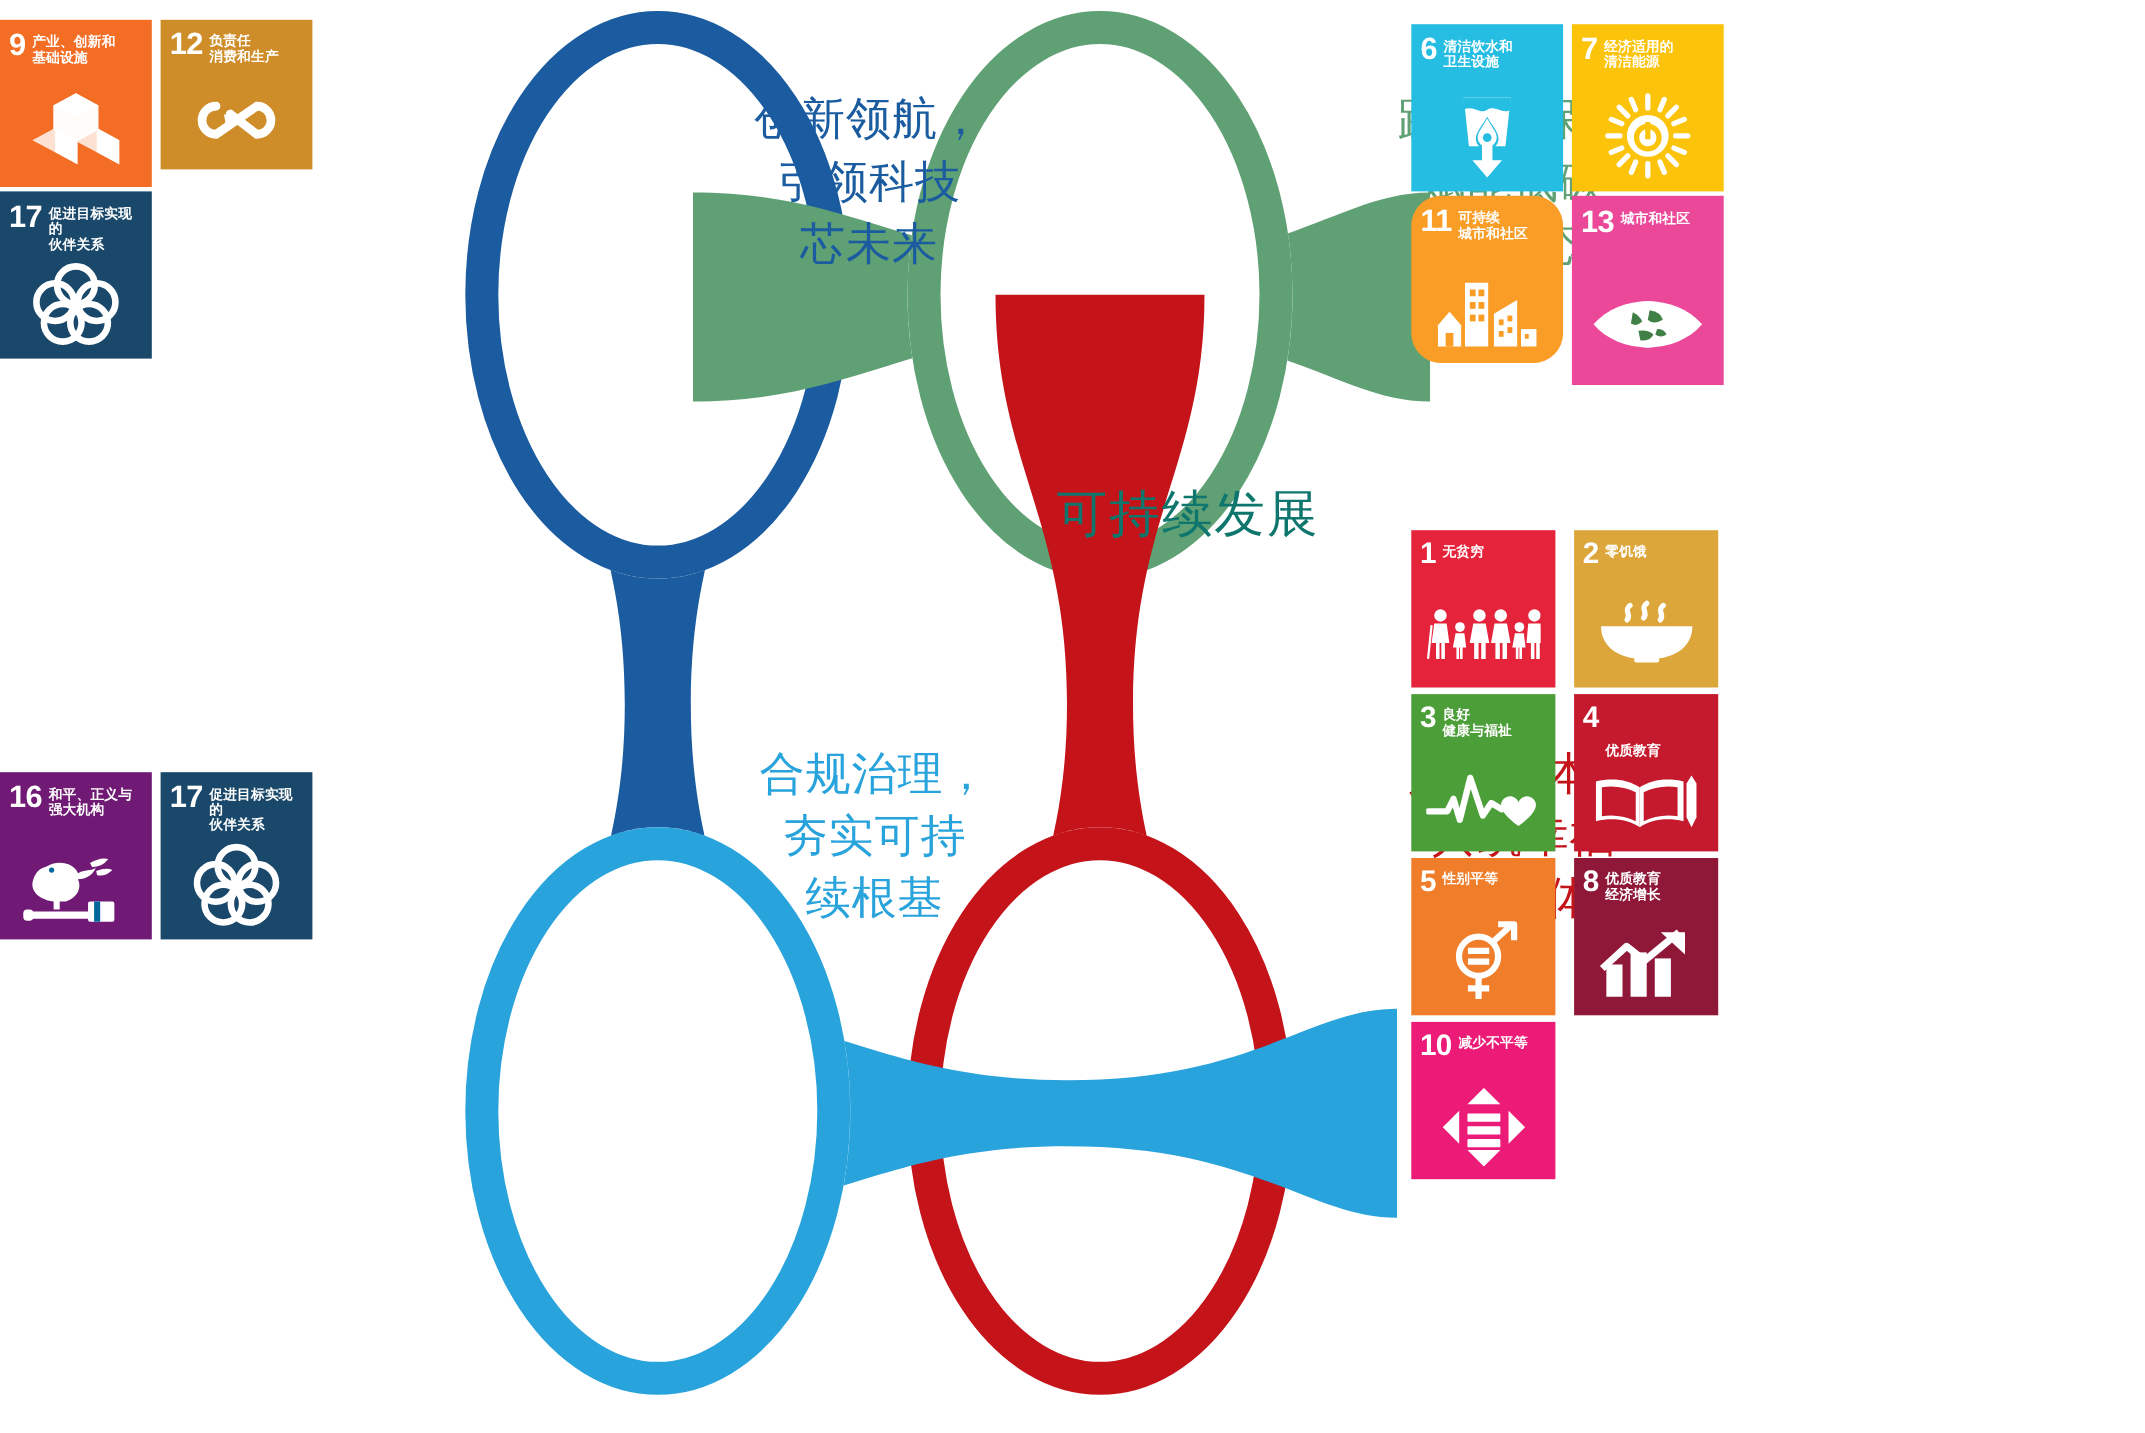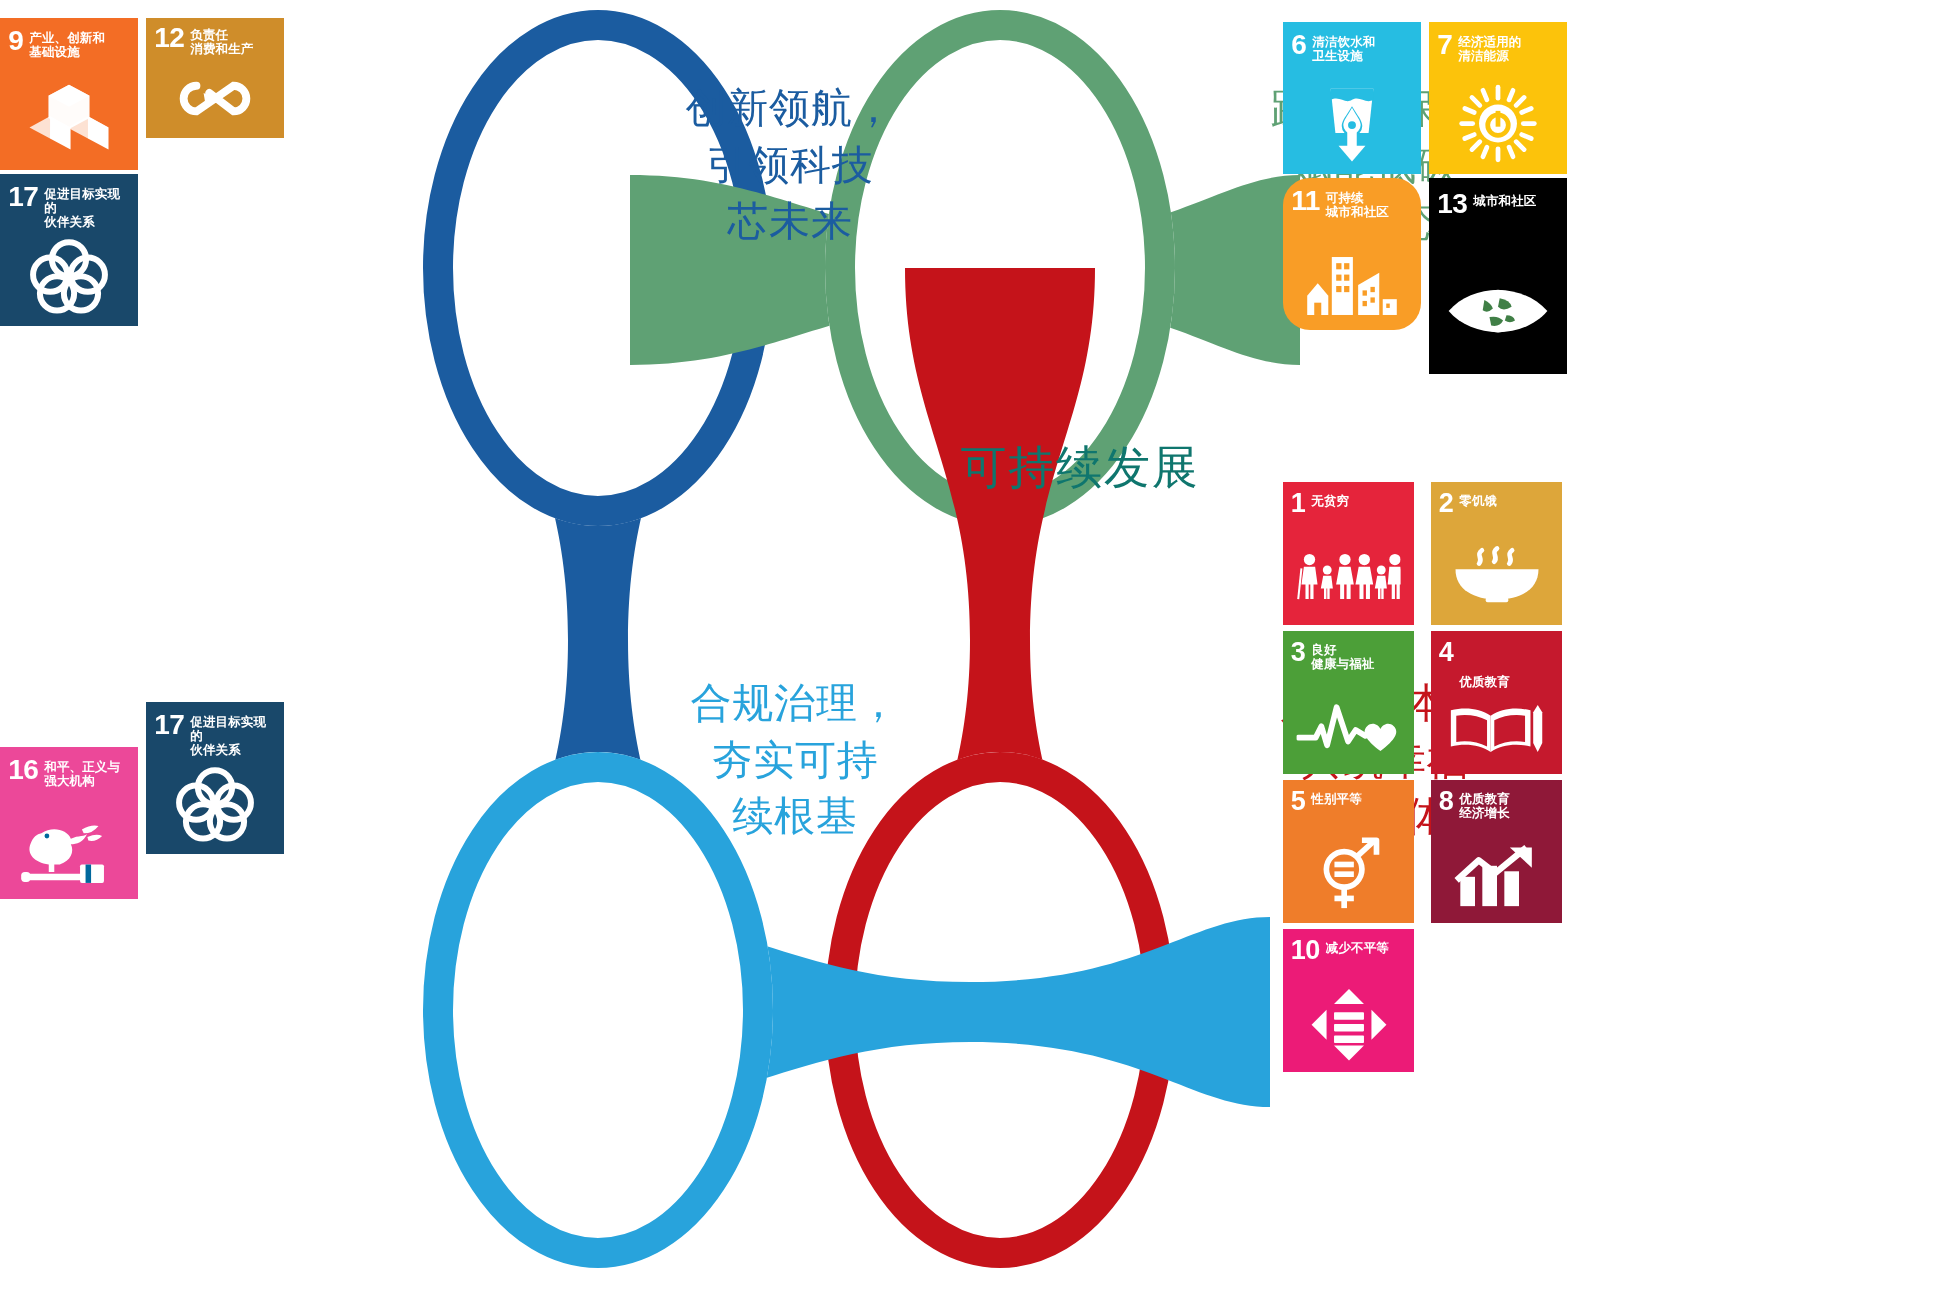--- a/index.html
+++ b/index.html
@@ -155,21 +155,21 @@
         <path d="M50 6 L76 20 L76 48 L50 62 L24 48 L24 20 Z" opacity="0.98"></path>
         <path d="M50 6 L76 20 L50 34 L24 20 Z" fill="#fff" opacity="0.85"></path>
         <path d="M26 46 L52 60 L52 88 L26 74 Z" fill="#fff"></path>
         <path d="M26 46 L52 60 L26 74 L0 60 Z" fill="#fff" opacity="0.8"></path>
         <path d="M74 46 L100 60 L74 74 L48 60 Z" fill="#fff" opacity="0.8"></path>
         <path d="M74 46 L100 60 L100 88 L74 74 Z" fill="#fff"></path>
       </svg>
     </div>
   </div>
 
-  <div class="sdg" style="left:146px;top:18px;width:138px;height:120px;background:#CF8D2A;">
+  <div class="sdg" style="left:146px;top:18px;width:138px;height:136px;background:#CF8D2A;">
     <div class="sdg-head">
       <span class="sdg-num" style="font-size:28px;">12</span>
       <span class="sdg-title" style="font-size:12.5px;">负责任
 消费和生产</span>
     </div>
     <div class="sdg-icon" style="bottom:10%;height:46%;">
       <svg viewBox="0 0 120 60" fill="none" stroke="#fff" stroke-width="11" stroke-linecap="round">
         <path d="M34 12 A18 18 0 1 0 34 48 L86 12 A18 18 0 1 1 86 48 L52 22"></path>
         <path d="M60 30 L44 22 L47 40 Z" fill="#fff" stroke="none"></path>
       </svg>
@@ -266,38 +266,38 @@
         <rect x="67" y="40" width="5" height="6" fill="#F99D26"></rect>
         <rect x="76" y="36" width="5" height="6" fill="#F99D26"></rect>
         <rect x="67" y="52" width="5" height="6" fill="#F99D26"></rect>
         <rect x="76" y="48" width="5" height="6" fill="#F99D26"></rect>
         <rect x="90" y="50" width="16" height="18"></rect>
         <rect x="94" y="55" width="4" height="5" fill="#F99D26"></rect>
       </svg>
     </div>
   </div>
 
-  <div class="sdg" style="left:1429px;top:178px;width:138px;height:196px;background:#000000;">
+  <div class="sdg" style="left:1429px;top:178px;width:138px;height:172px;background:#ec4899;">
     <div class="sdg-head">
       <span class="sdg-num" style="font-size:28px;">13</span>
       <span class="sdg-title" style="font-size:12.5px;">城市和社区</span>
     </div>
     <div class="sdg-icon" style="width:74%;height:44%;bottom:10%;">
       <svg viewBox="0 0 120 66" fill="#fff">
         <path d="M2 33 C 30 0, 90 0, 118 33 C 90 66, 30 66, 2 33 Z"></path>
         <circle cx="60" cy="33" r="25" fill="#fff"></circle>
         <path d="M44 20 q8 4 10 10 q-6 6 -12 2 z" fill="#407F46"></path>
         <path d="M62 18 q12 2 14 10 q-10 6 -16 0 z" fill="#407F46"></path>
         <path d="M50 40 q10 -2 16 4 q-4 8 -14 6 z" fill="#407F46"></path>
         <path d="M70 38 q8 0 10 6 q-6 4 -12 0 z" fill="#407F46"></path>
       </svg>
     </div>
   </div>
 
-  <div class="sdg" style="left:0px;top:702px;width:138px;height:152px;background:#ec4899;margin-top:45px;">
+  <div class="sdg" style="left:0px;top:702px;width:138px;height:152px;background:#701a75;">
     <div class="sdg-head">
       <span class="sdg-num" style="font-size:28px;">16</span>
       <span class="sdg-title" style="font-size:12.5px;">和平、正义与
 强大机构</span>
     </div>
     <div class="sdg-icon" style="width:80%;height:48%;bottom:6%;">
       <svg viewBox="0 0 120 72" fill="#fff">
         <path d="M30 14 C42 6, 58 10, 62 20 C70 16, 78 18, 80 14 C76 24, 68 26, 62 26
                  C66 34, 62 44, 50 48 L44 48 L44 56 L38 56 L38 48
                  C22 46, 14 36, 18 26 C21 18, 25 15, 30 14 Z"></path>

